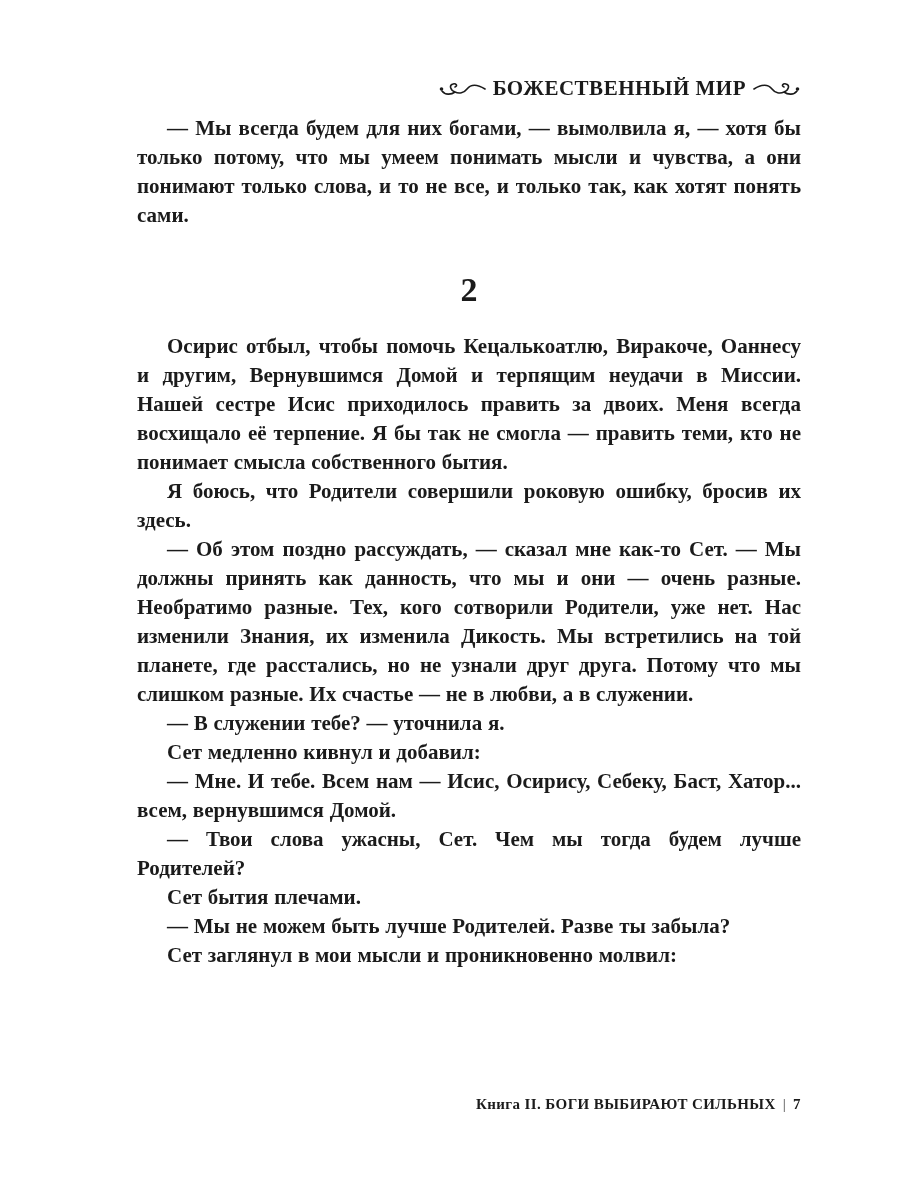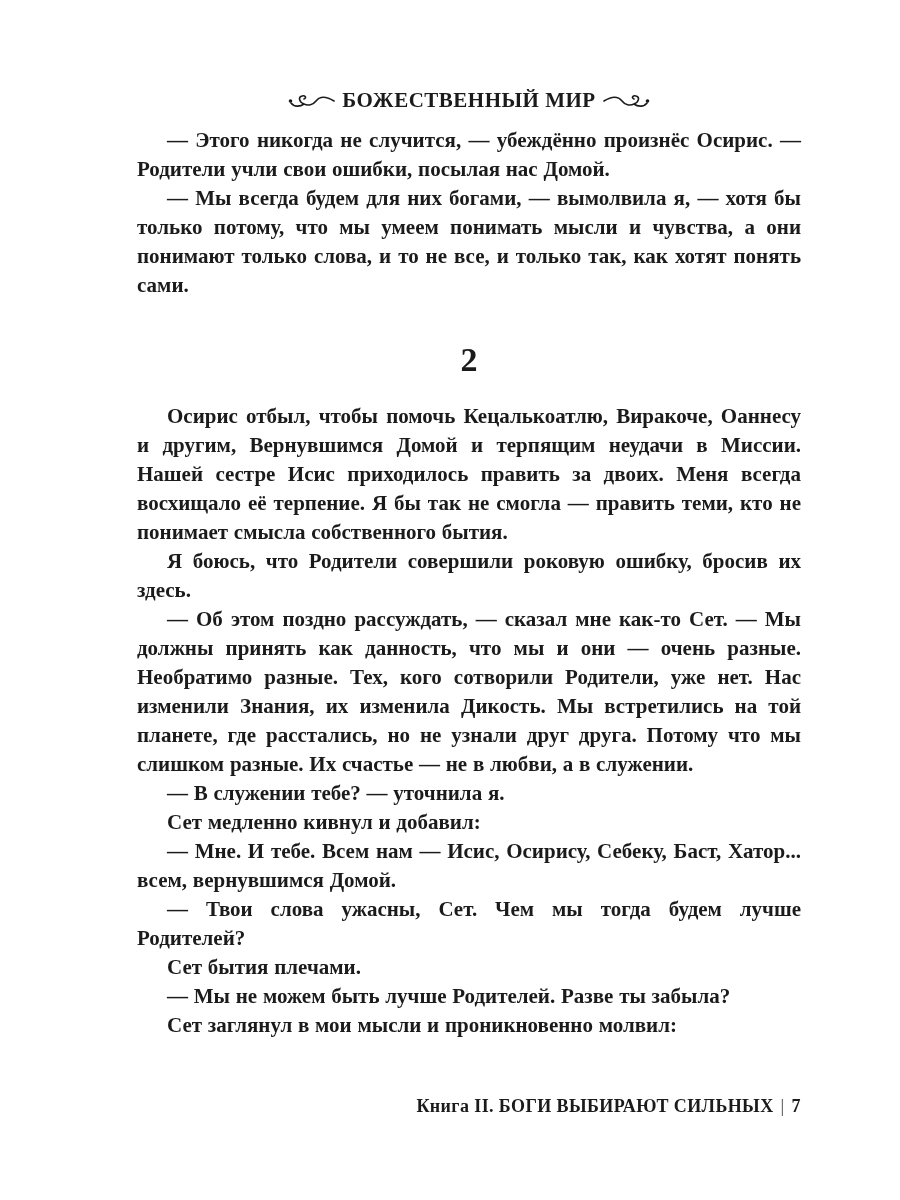--- a/index.html
+++ b/index.html
@@ -18,24 +18,23 @@
   }
   .page-inner {
     position: absolute;
     left: 137px;
     right: 99px;
     top: 76px;
   }
   .page-header {
     display: flex;
     align-items: center;
-    justify-content: center;
+    justify-content: flex-end;
     gap: 7px;
     margin-bottom: 13px;
-    margin-top: 12px;
   }
   .book-title {
     margin: 0;
     font-size: 21px;
     font-weight: bold;
     letter-spacing: 0.5px;
     white-space: nowrap;
   }
   .ornament {
     display: inline-flex;
@@ -58,21 +57,21 @@
     margin: 41px 0 23px 0;
     text-align: center;
     font-size: 34px;
     font-weight: bold;
     text-indent: 0;
   }
   .page-footer {
     position: absolute;
     top: 1096px;
     right: 99px;
-    font-size: 18px;
+    font-size: 15px;
     font-weight: bold;
     letter-spacing: 0.4px;
     white-space: nowrap;
   }
   .page-footer .sep {
     display: inline-block;
     margin: 0 7px;
     font-weight: normal;
     color: #444444;
   }
@@ -93,21 +92,20 @@
       <h1 class="book-title">БОЖЕСТВЕННЫЙ МИР</h1>
       <span class="ornament flip">
         <svg width="48" height="16" viewBox="0 0 48 16" aria-hidden="true">
           <path d="M47 8 C39 3 33 3 29 8 C26 12 21 13 17 11 C12 9 11 4 15 3 C18 2 20 5 17 6 M17 11 C13 14 7 14 4 10" stroke="#1b1b1b" stroke-width="1.6" fill="none" stroke-linecap="round"></path>
           <circle cx="3.5" cy="8" r="1.8" fill="#1b1b1b"></circle>
         </svg>
       </span>
     </header>
 
     <main>
-      <p class="para">— Этого никогда не случится, — убеждённо произнёс Осирис. — Родители учли свои ошибки, посылая нас Домой.</p>
       <p class="para">— Мы всегда будем для них богами, — вымолвила я, — хотя бы только потому, что мы умеем понимать мысли и чувства, а они понимают только слова, и то не все, и только так, как хотят понять сами.</p>
 
       <h2 class="chapter-number">2</h2>
 
       <p class="para">Осирис отбыл, чтобы помочь Кецалькоатлю, Виракоче, Оаннесу и другим, Вернувшимся Домой и терпящим неудачи в Миссии. Нашей сестре Исис приходилось править за двоих. Меня всегда восхищало её терпение. Я бы так не смогла — править теми, кто не понимает смысла собственного бытия.</p>
       <p class="para">Я боюсь, что Родители совершили роковую ошибку, бросив их здесь.</p>
       <p class="para">— Об этом поздно рассуждать, — сказал мне как-то Сет. — Мы должны принять как данность, что мы и они — очень разные. Необратимо разные. Тех, кого сотворили Родители, уже нет. Нас изменили Знания, их изменила Дикость. Мы встретились на той планете, где расстались, но не узнали друг друга. Потому что мы слишком разные. Их счастье — не в любви, а в служении.</p>
       <p class="para">— В служении тебе? — уточнила я.</p>
       <p class="para">Сет медленно кивнул и добавил:</p>
       <p class="para">— Мне. И тебе. Всем нам — Исис, Осирису, Себеку, Баст, Хатор... всем, вернувшимся Домой.</p>

